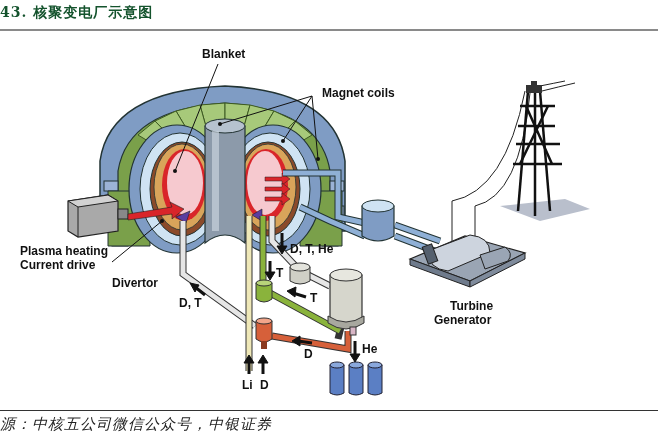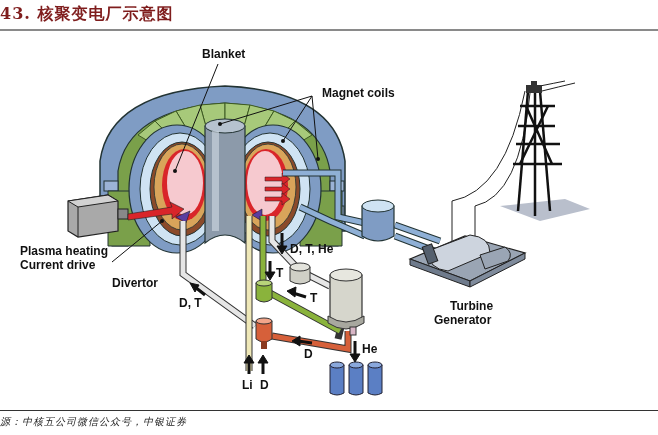--- a/index.html
+++ b/index.html
@@ -1,20 +1,20 @@
 <!DOCTYPE html>
 <html><head>
 <meta charset="utf-8">
 <style>
   html,body{margin:0;padding:0;background:#fff;}
   body{width:658px;height:435px;position:relative;overflow:hidden;font-family:"Liberation Sans","DejaVu Sans",sans-serif;}
-  .title{position:absolute;left:0;top:4px;font-family:"DejaVu Serif","Liberation Serif",serif;font-weight:bold;font-size:16px;color:#7f1d1d;letter-spacing:1px;white-space:nowrap;}
+  .title{position:absolute;left:0;top:4px;font-family:"DejaVu Serif","Liberation Serif",serif;font-weight:bold;font-size:14px;color:#14532d;letter-spacing:1px;white-space:nowrap;}
   .rule-top{position:absolute;left:0;top:29px;width:658px;height:2px;background:#8a8a8a;}
   .rule-bottom{position:absolute;left:0;top:410px;width:658px;height:1px;background:#333;}
-  .source{position:absolute;left:0;top:415px;font-family:"DejaVu Serif","Liberation Serif",serif;font-style:italic;font-size:10px;color:#222;letter-spacing:1px;white-space:nowrap;}
+  .source{position:absolute;left:0;top:415px;font-family:"DejaVu Serif","Liberation Serif",serif;font-style:italic;font-size:15px;color:#222;letter-spacing:1px;white-space:nowrap;}
   svg{position:absolute;left:0;top:31px;}
   .lbl{font-family:"Liberation Sans","DejaVu Sans",sans-serif;font-weight:bold;font-size:12px;fill:#111;}
 </style>
 </head>
 <body>
 
 <div class="title">43. 核聚变电厂示意图</div>
 <div class="rule-top"></div>
 
 <svg width="658" height="379" viewBox="0 0 658 379">

